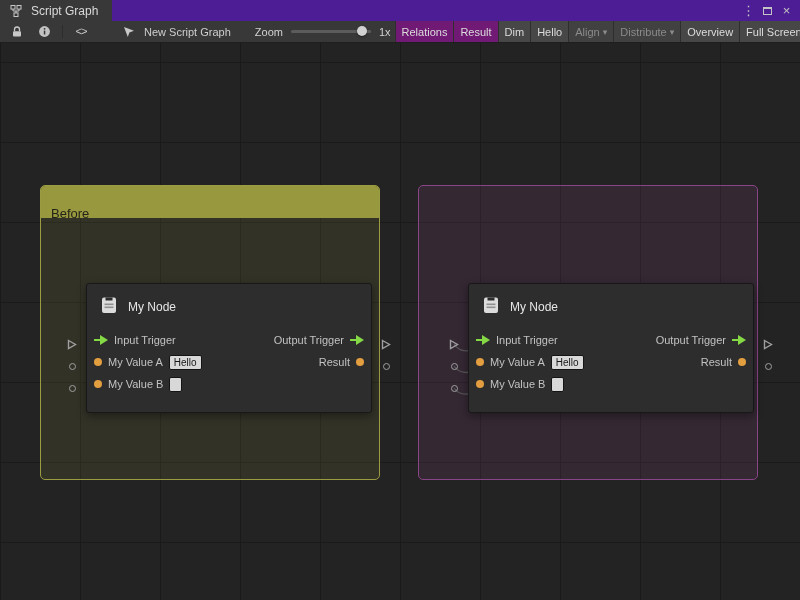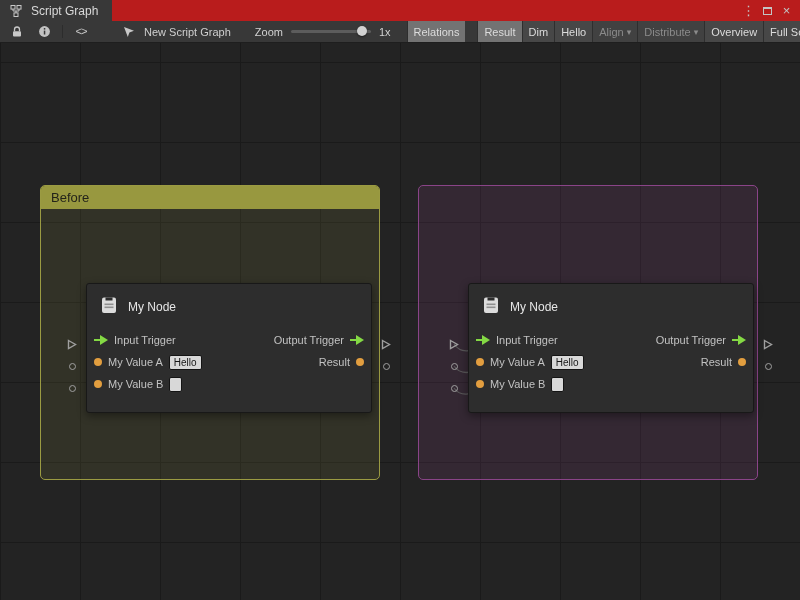--- a/index.html
+++ b/index.html
@@ -1,55 +1,55 @@
 <!DOCTYPE html>
 <html><head>
 <meta charset="utf-8">
 <style>
   * { box-sizing: border-box; margin: 0; padding: 0; }
   html,body { width:800px; height:600px; overflow:hidden; }
   body { font-family:"Liberation Sans", sans-serif; background:#232323; }
 
   
-  .tabbar { height:21px; background:#b91c1c; display:flex; align-items:stretch; }
+  .tabbar { height:21px; background:#4c1d95; display:flex; align-items:stretch; }
   .tab { display:flex; align-items:center; gap:6px; background:#383838; padding:0 14px 0 7px; font-size:12px; color:#d9d9d9; }
   .win-controls { margin-left:auto; display:flex; align-items:center; gap:2px; padding-right:5px; color:#c4c4c4; }
   .win-btn { width:17px; height:17px; display:flex; align-items:center; justify-content:center; font-size:13px; }
   .maximize-box { width:9px; height:8px; border:1px solid #c4c4c4; border-top-width:2px; }
 
   
   .toolbar { height:22px; background:#383838; border-bottom:1px solid #1e1e1e; display:flex; align-items:center; font-size:11px; color:#d2d2d2; overflow:hidden; white-space:nowrap; }
   .toolbar > * { flex-shrink:0; }
   .tb-icon { display:flex; align-items:center; justify-content:center; width:18px; height:18px; }
   .vsep { width:1px; height:13px; background:#2c2c2c; }
   .tb-left { display:flex; align-items:center; gap:9px; padding-left:8px; }
   .code-glyph { font-family:"Liberation Mono", monospace; font-size:11px; color:#c8c8c8; letter-spacing:-1px; }
   .graph-name-group { display:flex; align-items:center; gap:6px; margin-left:30px; color:#cfcfcf; }
   .zoom-group { display:flex; align-items:center; gap:8px; margin-left:24px; }
   .zoom-track { width:80px; height:3px; background:#5c5c5c; border-radius:2px; position:relative; }
   .zoom-knob { position:absolute; top:-4px; left:66px; width:10px; height:10px; border-radius:50%; background:#d2d2d2; box-shadow:0 1px 2px rgba(0,0,0,.5); }
   .tb-buttons { display:flex; align-items:stretch; height:22px; margin-left:4px; }
   .tb-buttons > * { flex-shrink:0; }
   .tbtn { display:flex; align-items:center; gap:3px; padding:0 6px; background:#474747; border-left:1px solid #2e2e2e; color:#dcdcdc; }
-  .tbtn.active { background:#737373;margin-left:12px; }
+  .tbtn.active { background:#701a75; }
   .tbtn.disabled { color:#8b8b8b; background:#414141; }
   .dd-arrow { font-size:9px; }
 
   
   .canvas { position:relative; width:800px; height:557px; overflow:hidden;
     background-color:#232323;
     background-image:linear-gradient(#1a1a1a 1px, transparent 1px),
                      linear-gradient(90deg,#1a1a1a 1px, transparent 1px);
     background-size:80px 80px; background-position:0 19px; }
 
   
   .group { position:absolute; top:142px; width:340px; height:295px; border-radius:5px; }
   .group.before { left:40px; border:1px solid #9b9b42; background:rgba(154,154,66,0.13); }
   .group.after  { left:418px; border:1px solid #8a4488; background:rgba(140,66,138,0.16); }
-  .group-header { height:23px; line-height:23px; padding:0 10px; font-size:13px; border-radius:4px 4px 0 0; }
+  .group-header { height:23px; line-height:23px; padding:16px 10px; font-size:13px; border-radius:4px 4px 0 0; }
   .before .group-header { background:#98983f; color:#24241a; }
   .after  .group-header { background:#7c3b7a; color:#e9dee9; }
 
   
   .node-wrap { position:absolute; top:97px; width:286px; height:130px; }
   .before .node-wrap { left:45px; }
   .after  .node-wrap { left:49px; }
   .node { position:absolute; inset:0; background:#2d2d2d; border:1px solid #181818; border-radius:3px; box-shadow:0 3px 9px rgba(0,0,0,0.4); }
   .node-header { display:flex; align-items:center; gap:9px; padding:11px 12px 10px; }
   .node-title { font-size:12px; color:#e6e6e6; }

